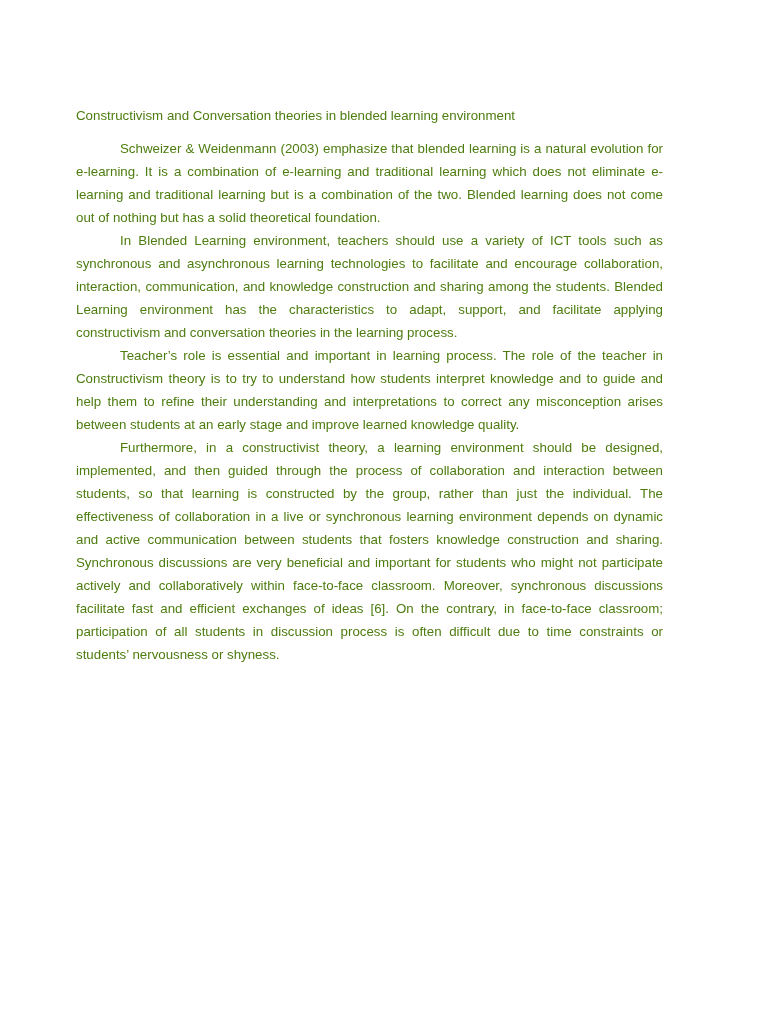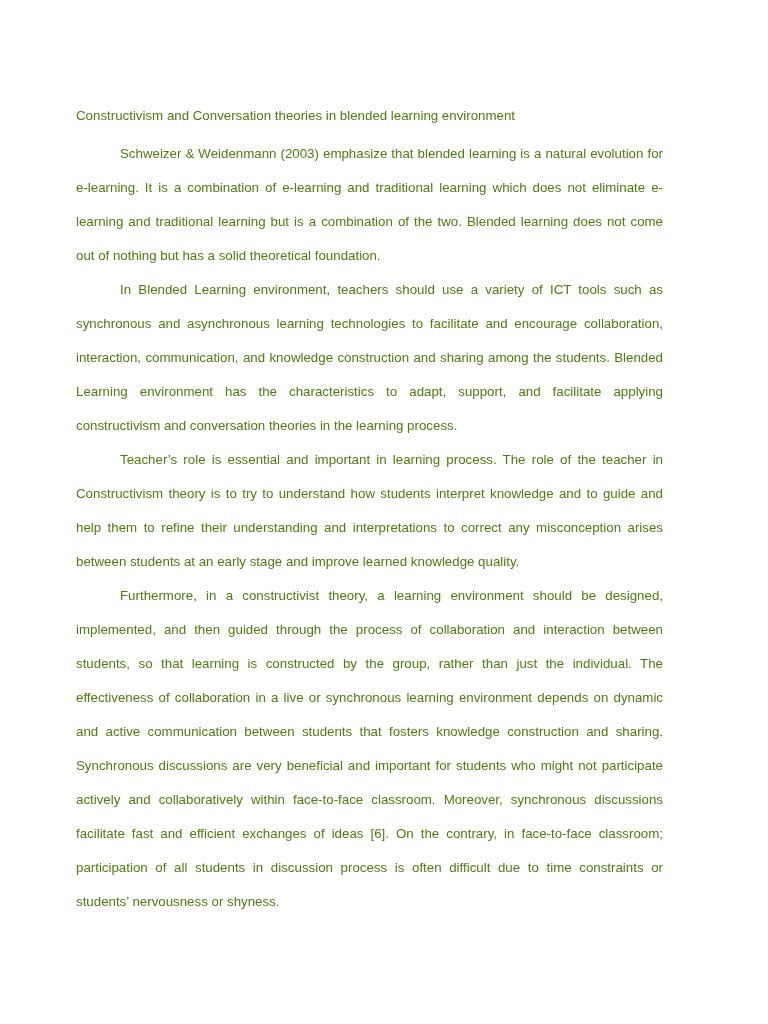--- a/index.html
+++ b/index.html
@@ -3,21 +3,21 @@
 <meta charset="utf-8">
 <style>
   html, body { margin: 0; padding: 0; background: #ffffff; }
   body { width: 768px; height: 1024px; overflow: hidden; position: relative; }
   .page {
     position: absolute; left: 76px; top: 89px; width: 587px;
     font-family: "Liberation Sans", sans-serif;
     font-size: 13.3px; color: #4d7c0f; margin-top: 16px;
   }
   .title { line-height: 22px; margin: 0 0 10px 0; white-space: nowrap; }
-  .para { margin: 0; line-height: 34px; text-align: justify; text-align-last: left; }
+  .para { margin: 0; line-height: 23px; text-align: justify; text-align-last: left; }
   .para .indent { display: inline-block; width: 44px; }
 </style>
 </head>
 <body>
 
 <div class="page">
   <div class="title">Constructivism and Conversation theories in blended learning environment</div>
   <p class="para"><span class="indent"></span><span>Schweizer &amp; Weidenmann (2003) emphasize that blended learning is a natural evolution for e-learning. It is a combination of e-learning and traditional learning which does not eliminate e-learning and traditional learning but is a combination of the two. Blended learning does not come out of nothing but has a solid theoretical foundation.</span></p>
   <p class="para"><span class="indent"></span><span>In Blended Learning environment, teachers should use a variety of ICT tools such as synchronous and asynchronous learning technologies to facilitate and encourage collaboration, interaction, communication, and knowledge construction and sharing among the students. Blended Learning environment has the characteristics to adapt, support, and facilitate applying constructivism and conversation theories in the learning process.</span></p>
   <p class="para"><span class="indent"></span><span>Teacher’s role is essential and important in learning process. The role of the teacher in Constructivism theory is to try to understand how students interpret knowledge and to guide and help them to refine their understanding and interpretations to correct any misconception arises between students at an early stage and improve learned knowledge quality.</span></p>

